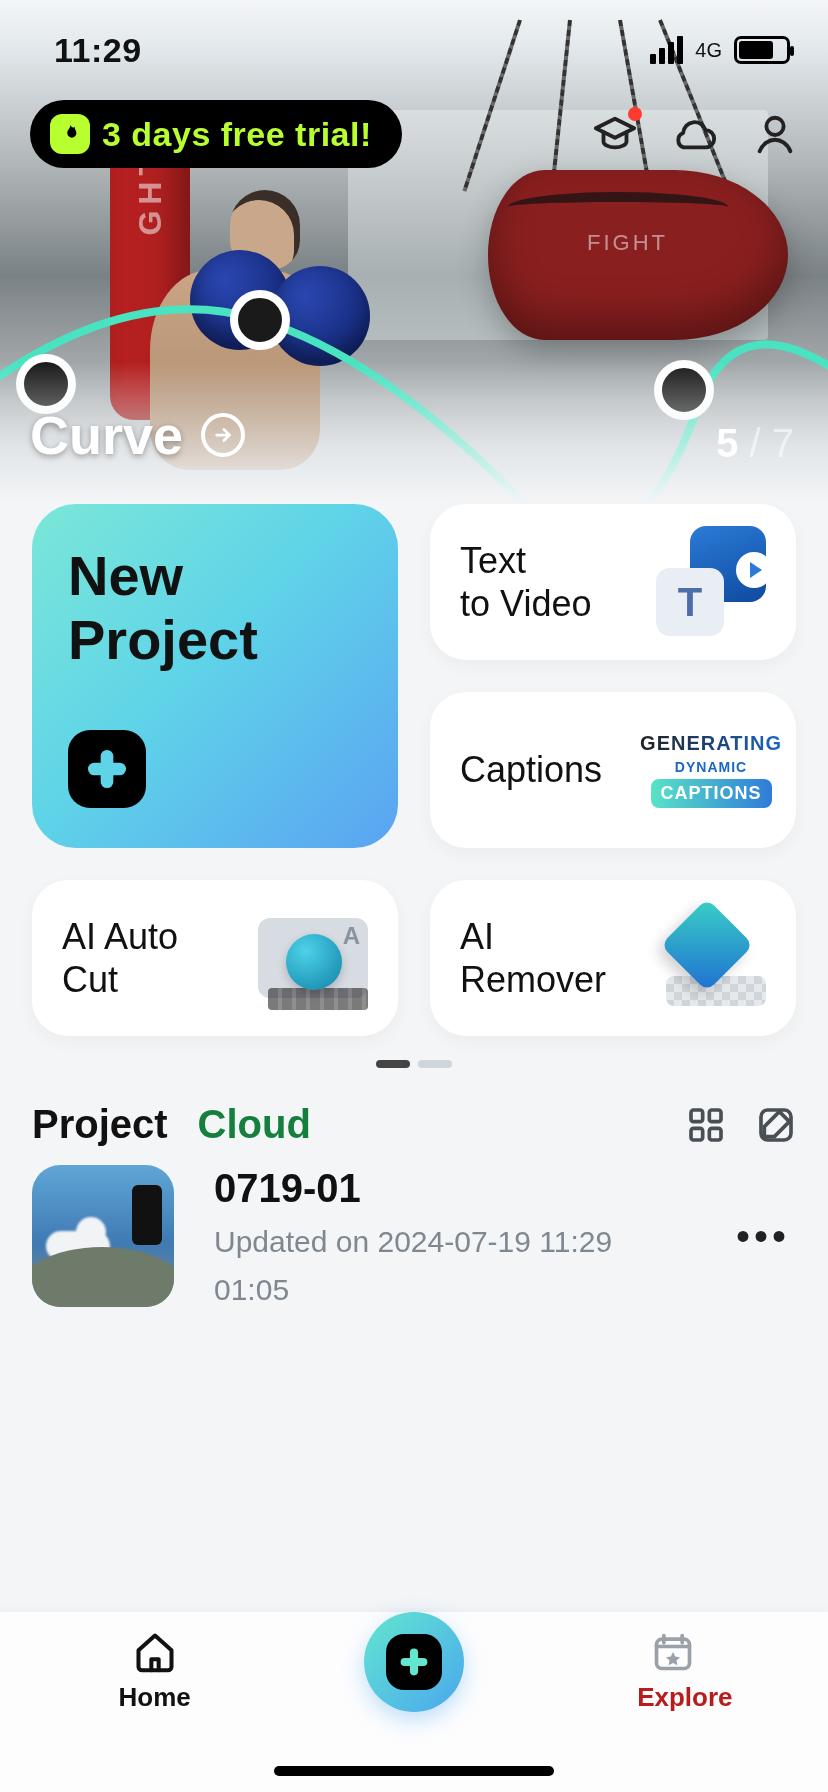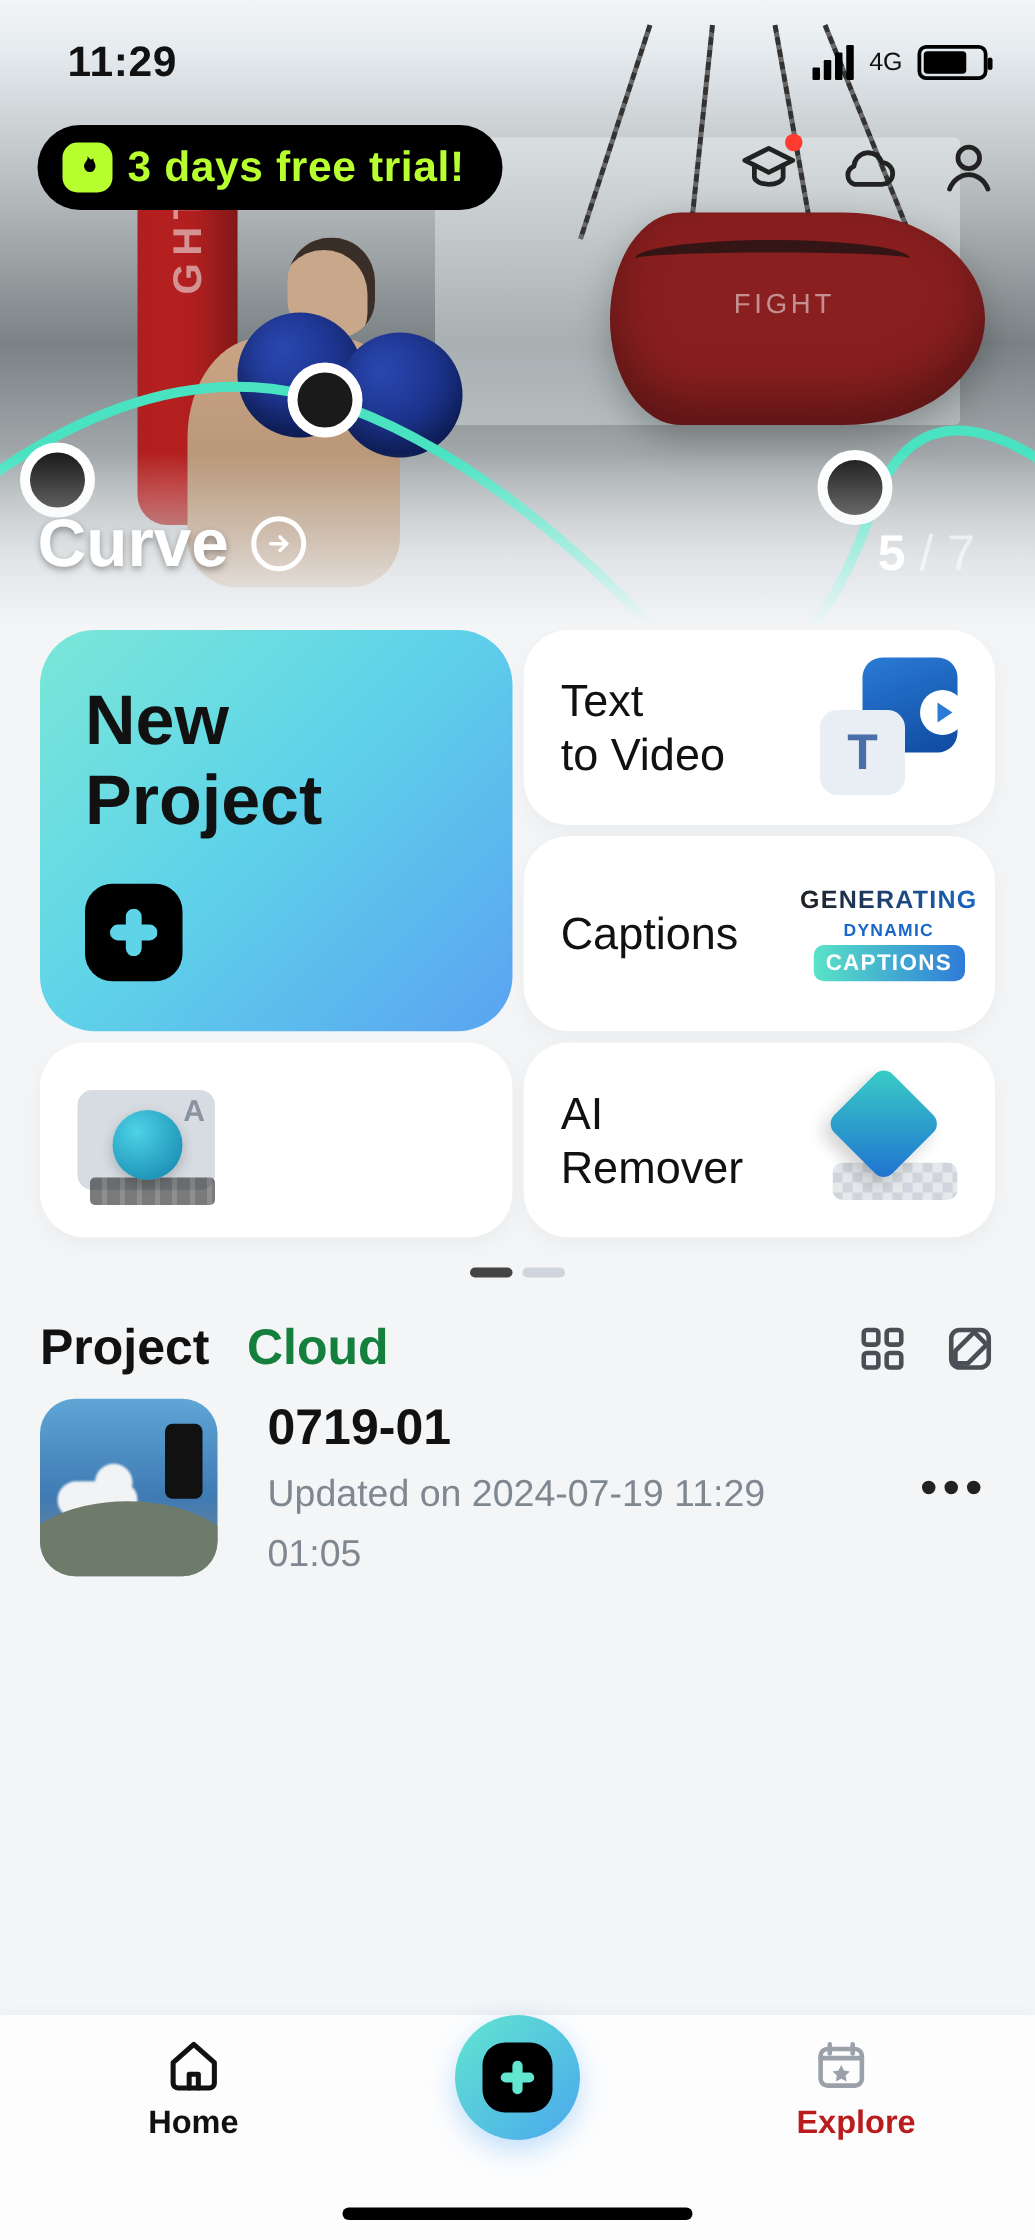--- a/index.html
+++ b/index.html
@@ -44,35 +44,35 @@
   .boxer .gloveR { left:170px; top:86px; }
   .standbag { position:absolute; left:110px; top:120px; width:80px; height:300px; background:#b42020; border-radius:24px; box-shadow: inset -16px 0 28px rgba(0,0,0,0.3); }
   .standbag .txt { position:absolute; left:22px; top:30px; color:#f2f2f2; font-size:32px; font-weight:700; letter-spacing:6px; writing-mode: vertical-rl; transform: rotate(180deg); opacity:0.55; }
 
   
   .curve-svg { position:absolute; left:0; top:260px; width:828px; height:260px; }
   .feature-title-row { position:absolute; left:30px; bottom:34px; display:flex; align-items:center; gap:18px; z-index:5; }
   .feature-title { color:#fff; font-size:54px; font-weight:700; text-shadow:0 2px 6px rgba(0,0,0,0.35); }
   .feature-arrow { width:44px; height:44px; border:4px solid #fff; border-radius:50%; display:flex; align-items:center; justify-content:center; }
   .feature-arrow svg { stroke:#fff; }
-  .feature-counter { position:absolute; right:48px; bottom:34px; font-size:40px; font-weight:700; color:#fff; z-index:5; }
+  .feature-counter { position:absolute; right:34px; bottom:34px; font-size:40px; font-weight:700; color:#fff; z-index:5; }
   .feature-counter .total { color: rgba(255,255,255,0.55); font-weight:500; }
 
   
   .top-row { position:absolute; top:100px; left:30px; right:30px; display:flex; align-items:center; justify-content:space-between; z-index:20; }
   .trial-pill { background:#000; color:#b8ff2f; border-radius:48px; padding:14px 30px 14px 20px; display:flex; align-items:center; gap:12px; font-size:34px; font-weight:800; letter-spacing:0.5px; }
   .trial-pill .spark { width:40px; height:40px; background:#b8ff2f; border-radius:12px; display:flex; align-items:center; justify-content:center; }
   .trial-pill .spark svg { fill:#000; }
   .top-icons { display:flex; align-items:center; gap:34px; }
   .top-icons .ic { width:46px; height:46px; color:#222; position:relative; }
   .notif-dot { position:absolute; top:-4px; right:-4px; width:14px; height:14px; background:#ff3b30; border-radius:50%; }
 
   
   .main { position:absolute; top:500px; left:0; right:0; bottom:170px; padding:4px 32px 0; }
-  .grid { display:grid; grid-template-columns: 1fr 1fr; gap:9px; }
+  .grid { display:grid; grid-template-columns: 1fr 1fr; gap:32px; }
   .card { background:#fff; border-radius:36px; padding:30px 30px; display:flex; align-items:center; justify-content:space-between; box-shadow: 0 6px 18px rgba(0,0,0,0.04); min-height:146px; }
   .card .label { font-size:36px; font-weight:500; line-height:1.2; color:#111; }
   .card .thumb { width:110px; height:96px; flex-shrink:0; display:flex; align-items:center; justify-content:center; position:relative; }
 
   .new-project { grid-row: span 2; background: linear-gradient(135deg,#7be7d8 0%, #5fd4e8 45%, #5aa3f2 100%); border-radius:44px; padding:40px 36px; display:flex; flex-direction:column; justify-content:space-between; min-height:320px; }
   .new-project .title { font-size:56px; font-weight:700; line-height:1.15; }
   .plus-pill { width:78px; height:78px; background:#000; border-radius:22px; display:flex; align-items:center; justify-content:center; }
   .plus-pill svg { stroke:#5fd4e8; stroke-width:8; }
 
   
@@ -262,20 +262,22 @@
       <div class="card">
         <div class="label">Captions</div>
         <div class="thumb cap-thumb" style="display:flex">
           <span class="l1">GENERATING</span>
           <span class="l2">DYNAMIC</span>
           <span class="l3">CAPTIONS</span>
         </div>
       </div>
 
       <div class="card">
+        <div class="label" style="white-space:pre-line">AI Auto
+Cut</div>
         <div class="thumb cut-thumb">
           <div class="frames"></div>
             <div class="film"></div>
             <div class="disc"></div>
         </div>
       </div>
 
       <div class="card">
         <div class="label" style="white-space:pre-line">AI
 Remover</div>

